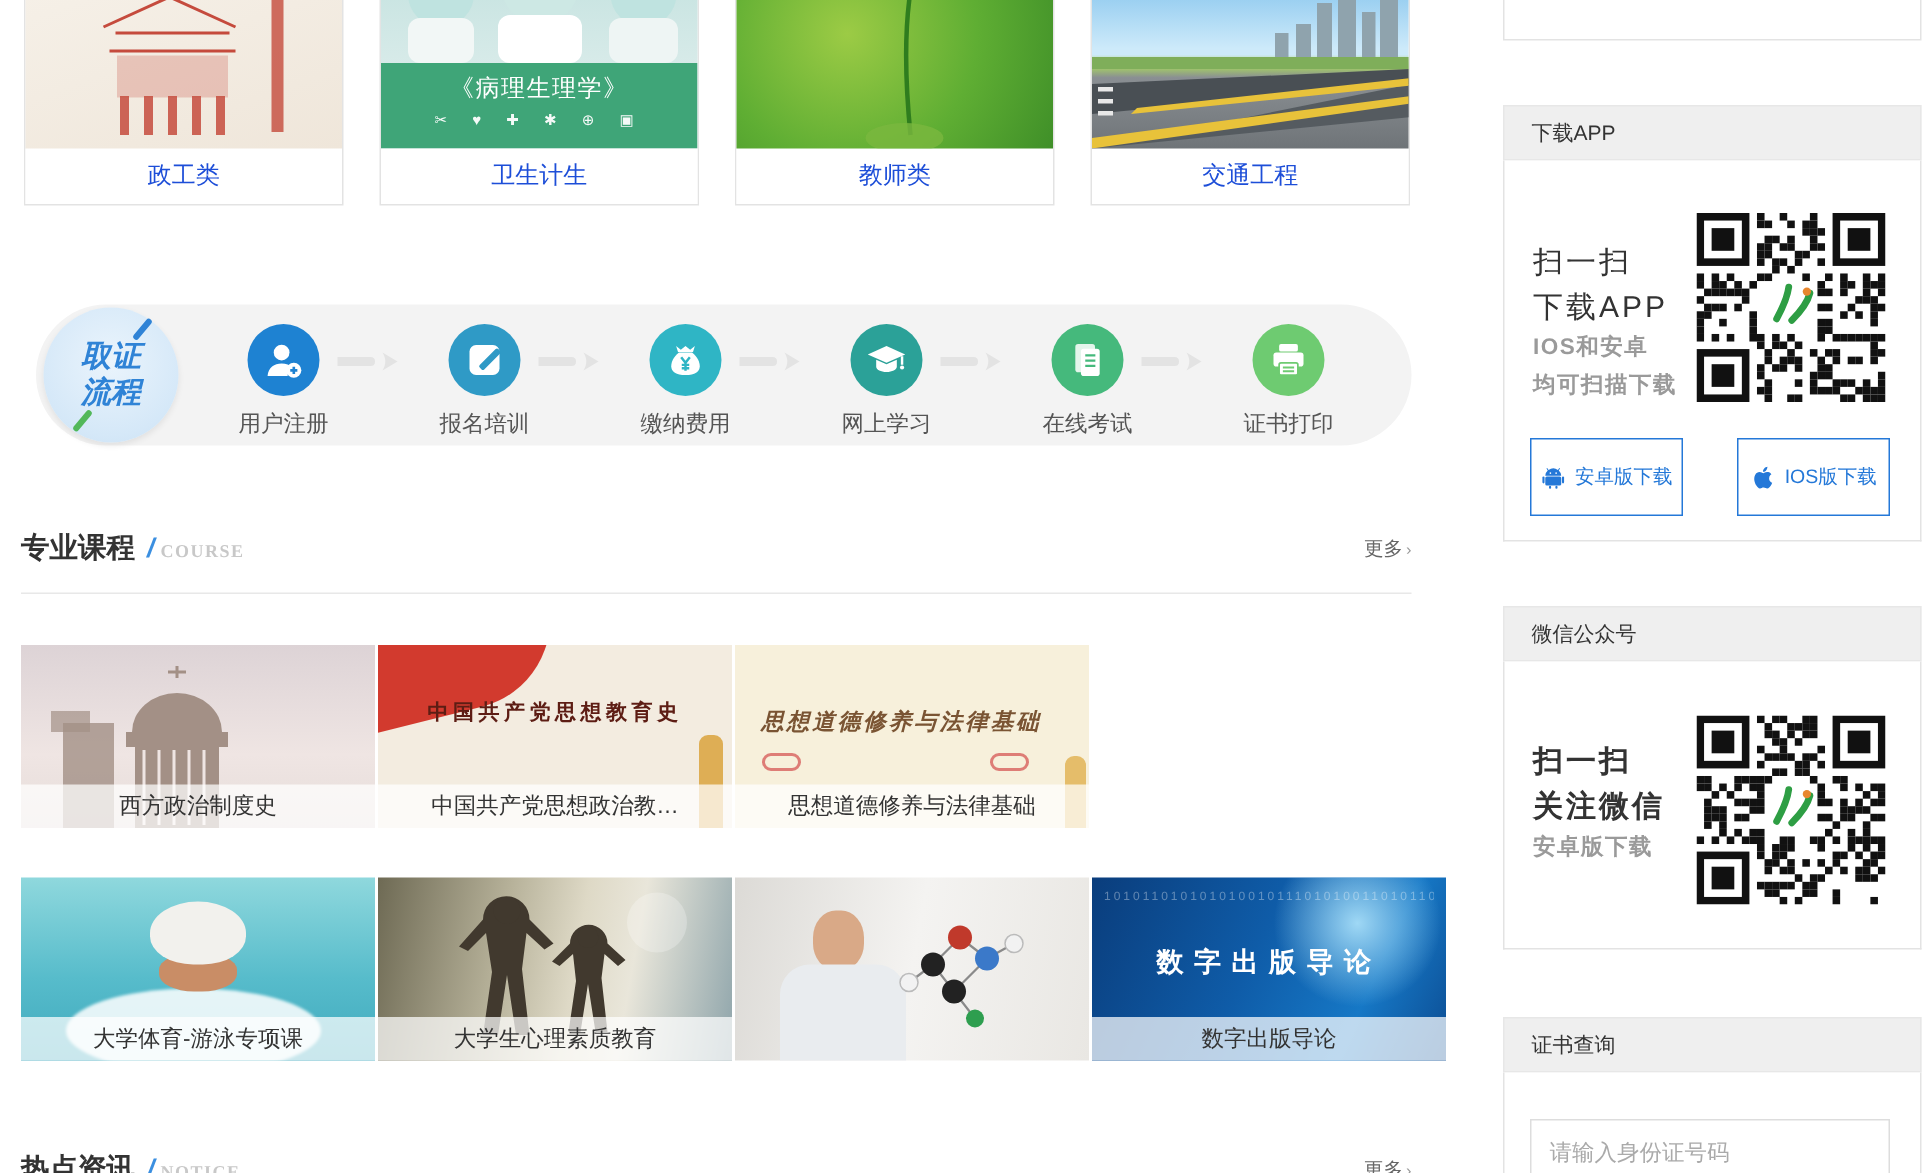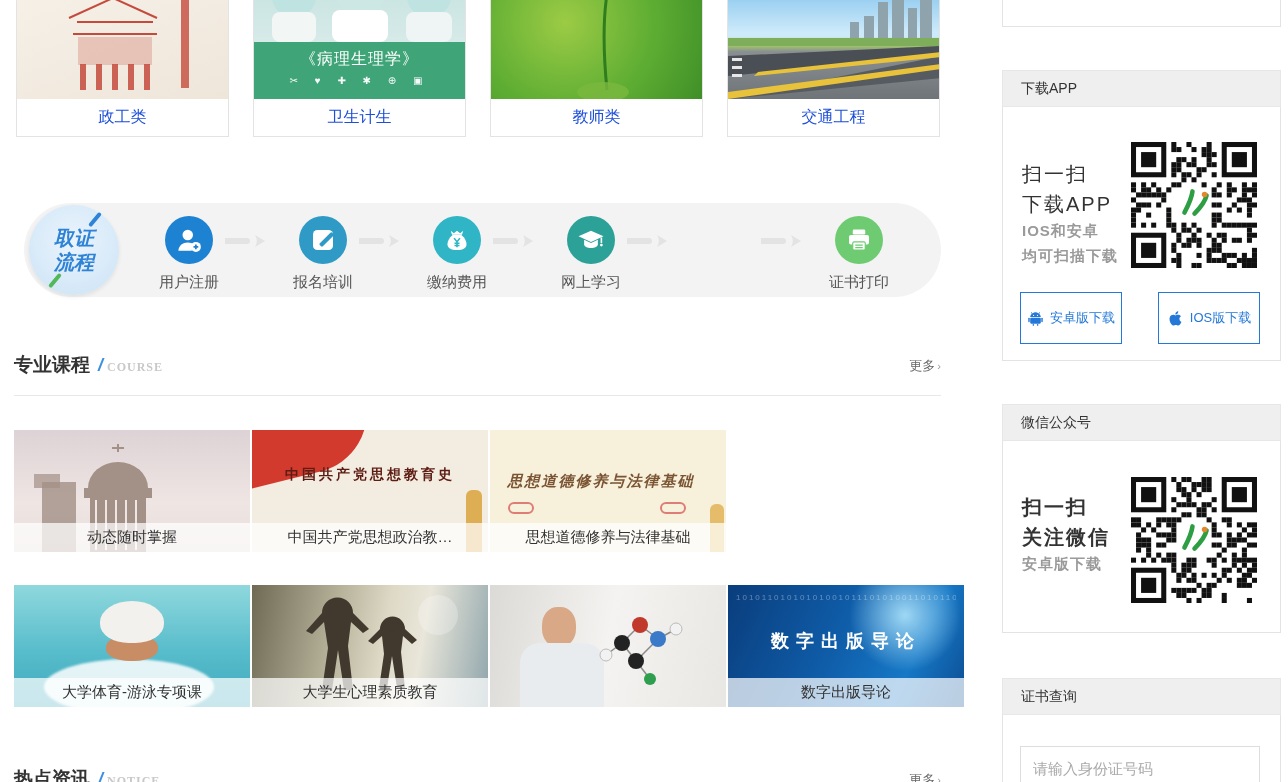--- a/index.html
+++ b/index.html
@@ -249,20 +249,30 @@
           <circle cx="20.3" cy="16" r="1.1" fill="#fff"></circle>
         </svg>
     </div>
     <div class="step-label">网上学习</div>
   </div>
   <svg class="flow-arrow" style="left:625px" viewBox="0 0 46 16">
       <path d="M2 5h22c2 0 3 1 3 3s-1 3-3 3H2z" fill="#e3e3e3"></path>
       <path d="M32 2l10 6-10 6c2.5-4 2.5-8 0-12z" fill="#e3e3e3"></path>
     </svg>
 
+  <div class="flow-step" style="left:677px">
+    <div class="step-circle" style="background:#45b97c">
+      <svg viewBox="0 0 24 24">
+          <rect x="5.5" y="3.5" width="10.5" height="15" rx="1.5" fill="#fff" opacity=".85"></rect>
+          <rect x="8.5" y="6" width="10" height="14.5" rx="1.5" fill="#fff"></rect>
+          <path d="M10.8 9.5h5.4M10.8 12.3h5.4M10.8 15.1h5.4" stroke="#45b97c" stroke-width="1.2"></path>
+        </svg>
+    </div>
+    <div class="step-label">在线考试</div>
+  </div>
   <svg class="flow-arrow" style="left:759px" viewBox="0 0 46 16">
       <path d="M2 5h22c2 0 3 1 3 3s-1 3-3 3H2z" fill="#e3e3e3"></path>
       <path d="M32 2l10 6-10 6c2.5-4 2.5-8 0-12z" fill="#e3e3e3"></path>
     </svg>
 
   <div class="flow-step" style="left:811px">
     <div class="step-circle" style="background:#6ecb71">
       <svg viewBox="0 0 24 24">
           <rect x="7" y="3.5" width="10" height="4" rx="1" fill="#fff"></rect>
           <rect x="4" y="8" width="16" height="7.5" rx="1.5" fill="#fff"></rect>
@@ -286,21 +296,21 @@
           <path d="M74 58 a30 26 0 0 1 60 0z"></path>
           <rect x="70" y="58" width="68" height="10"></rect>
           <rect x="76" y="68" width="56" height="54"></rect>
           <rect x="28" y="52" width="34" height="70" opacity=".8"></rect>
           <rect x="20" y="44" width="26" height="14" opacity=".7"></rect>
         </g>
       <g stroke="#efe5e3" stroke-width="2">
           <path d="M82 70 v50 M92 70 v50 M102 70 v50 M112 70 v50 M122 70 v50"></path>
         </g>
     </svg>
-    <div class="cap">动态随时掌握</div>
+    <div class="cap">西方政治制度史</div>
   </div>
 
   <div class="course-card img-c2" style="left:252px;top:430px">
     <div class="c2-flag"></div>
     <div class="c2-pillar"></div>
     <div class="c2-text">中国共产党思想教育史</div>
     <div class="cap">中国共产党思想政治教…</div>
   </div>
 
   <div class="course-card img-c3" style="left:490px;top:430px">

